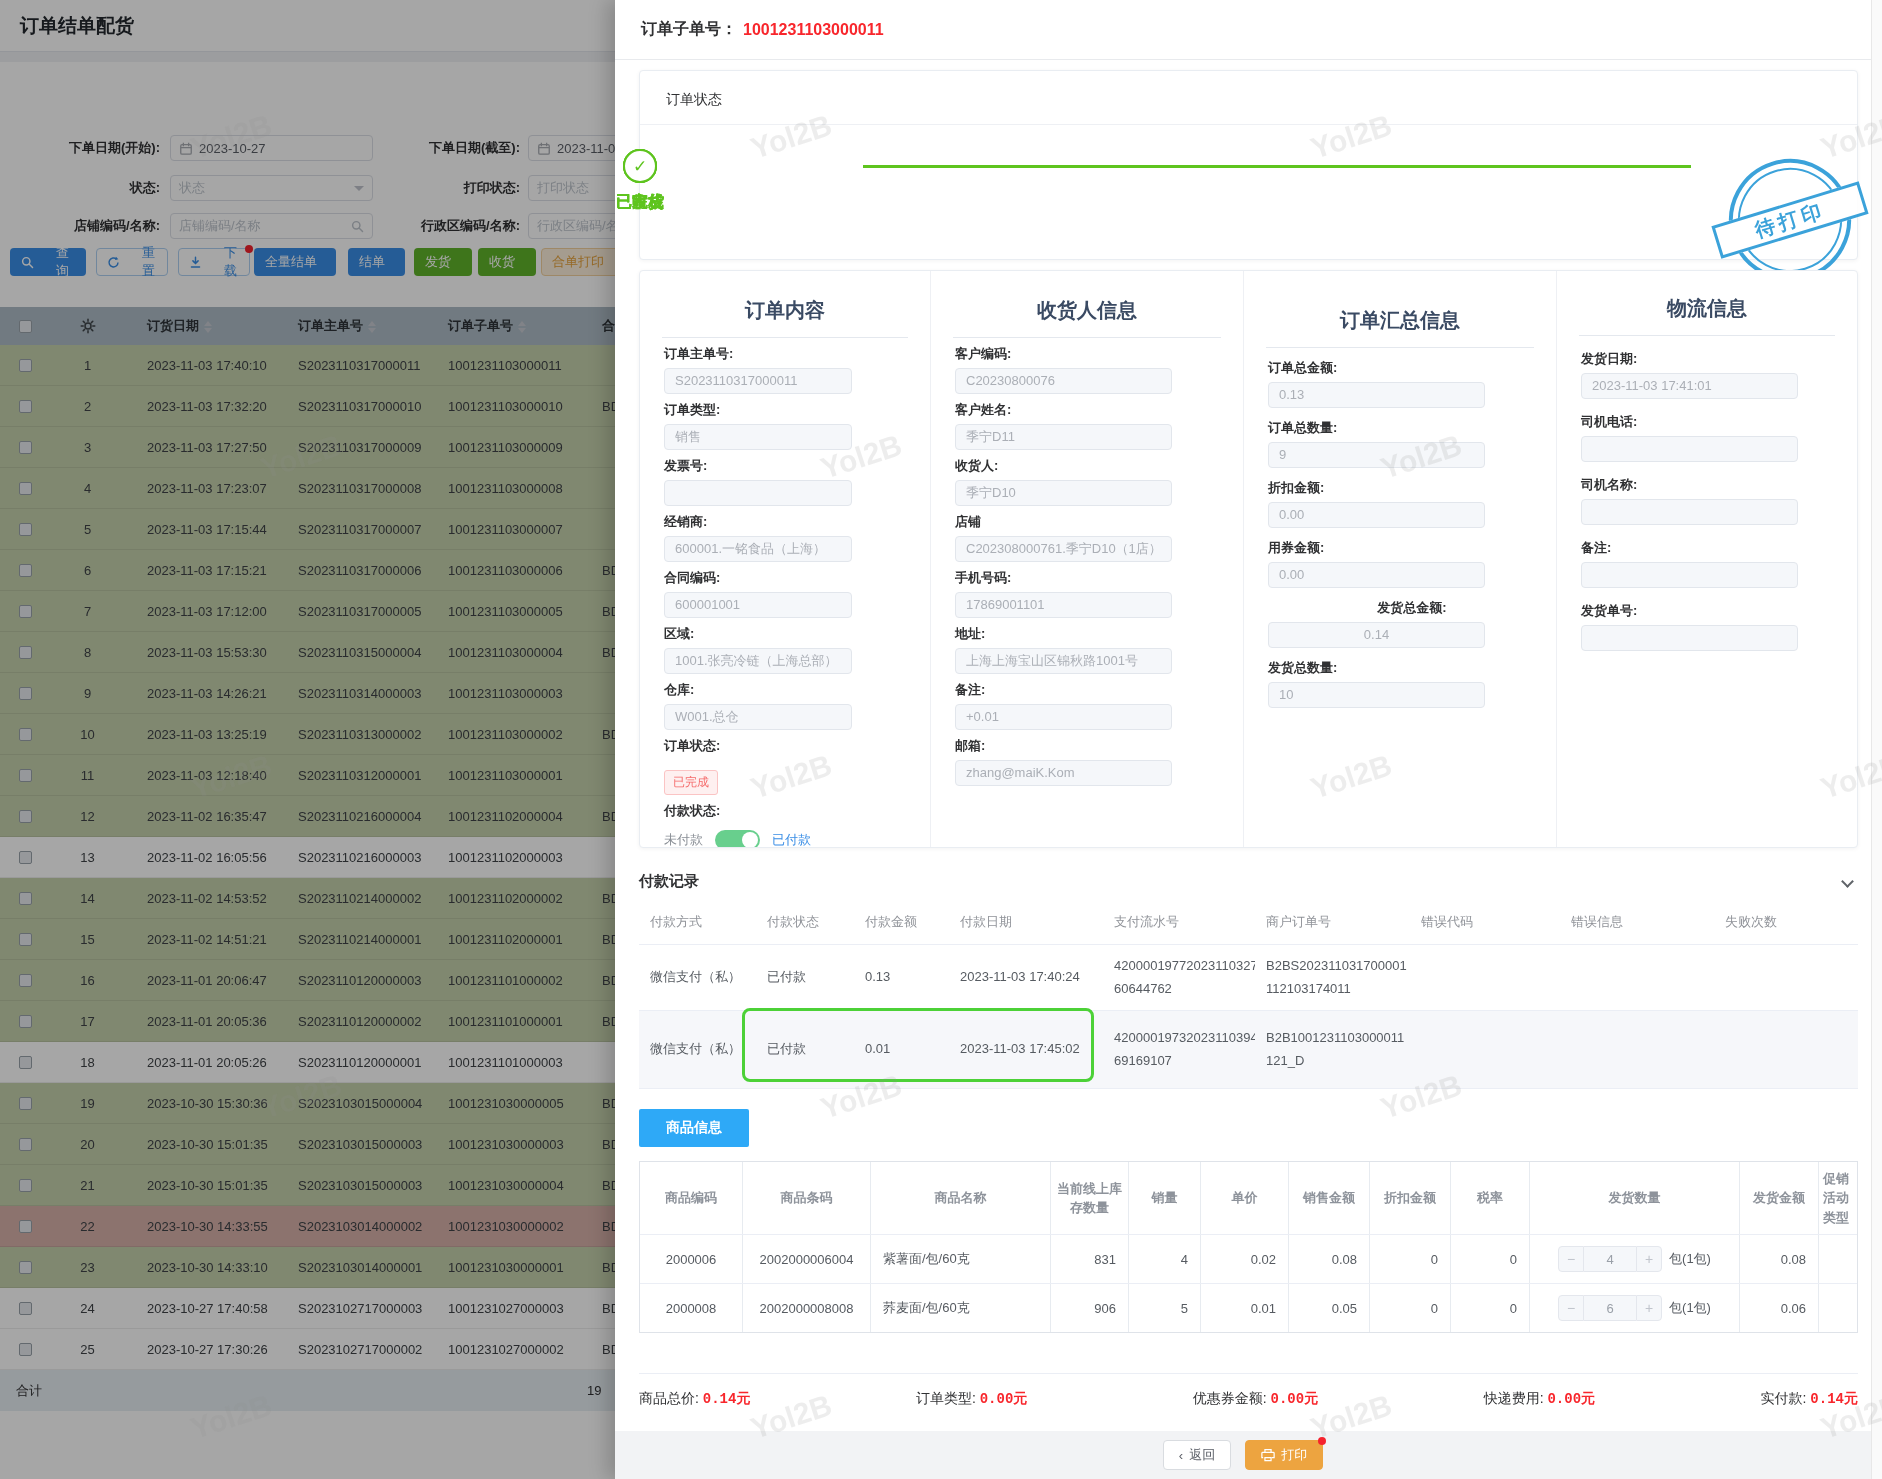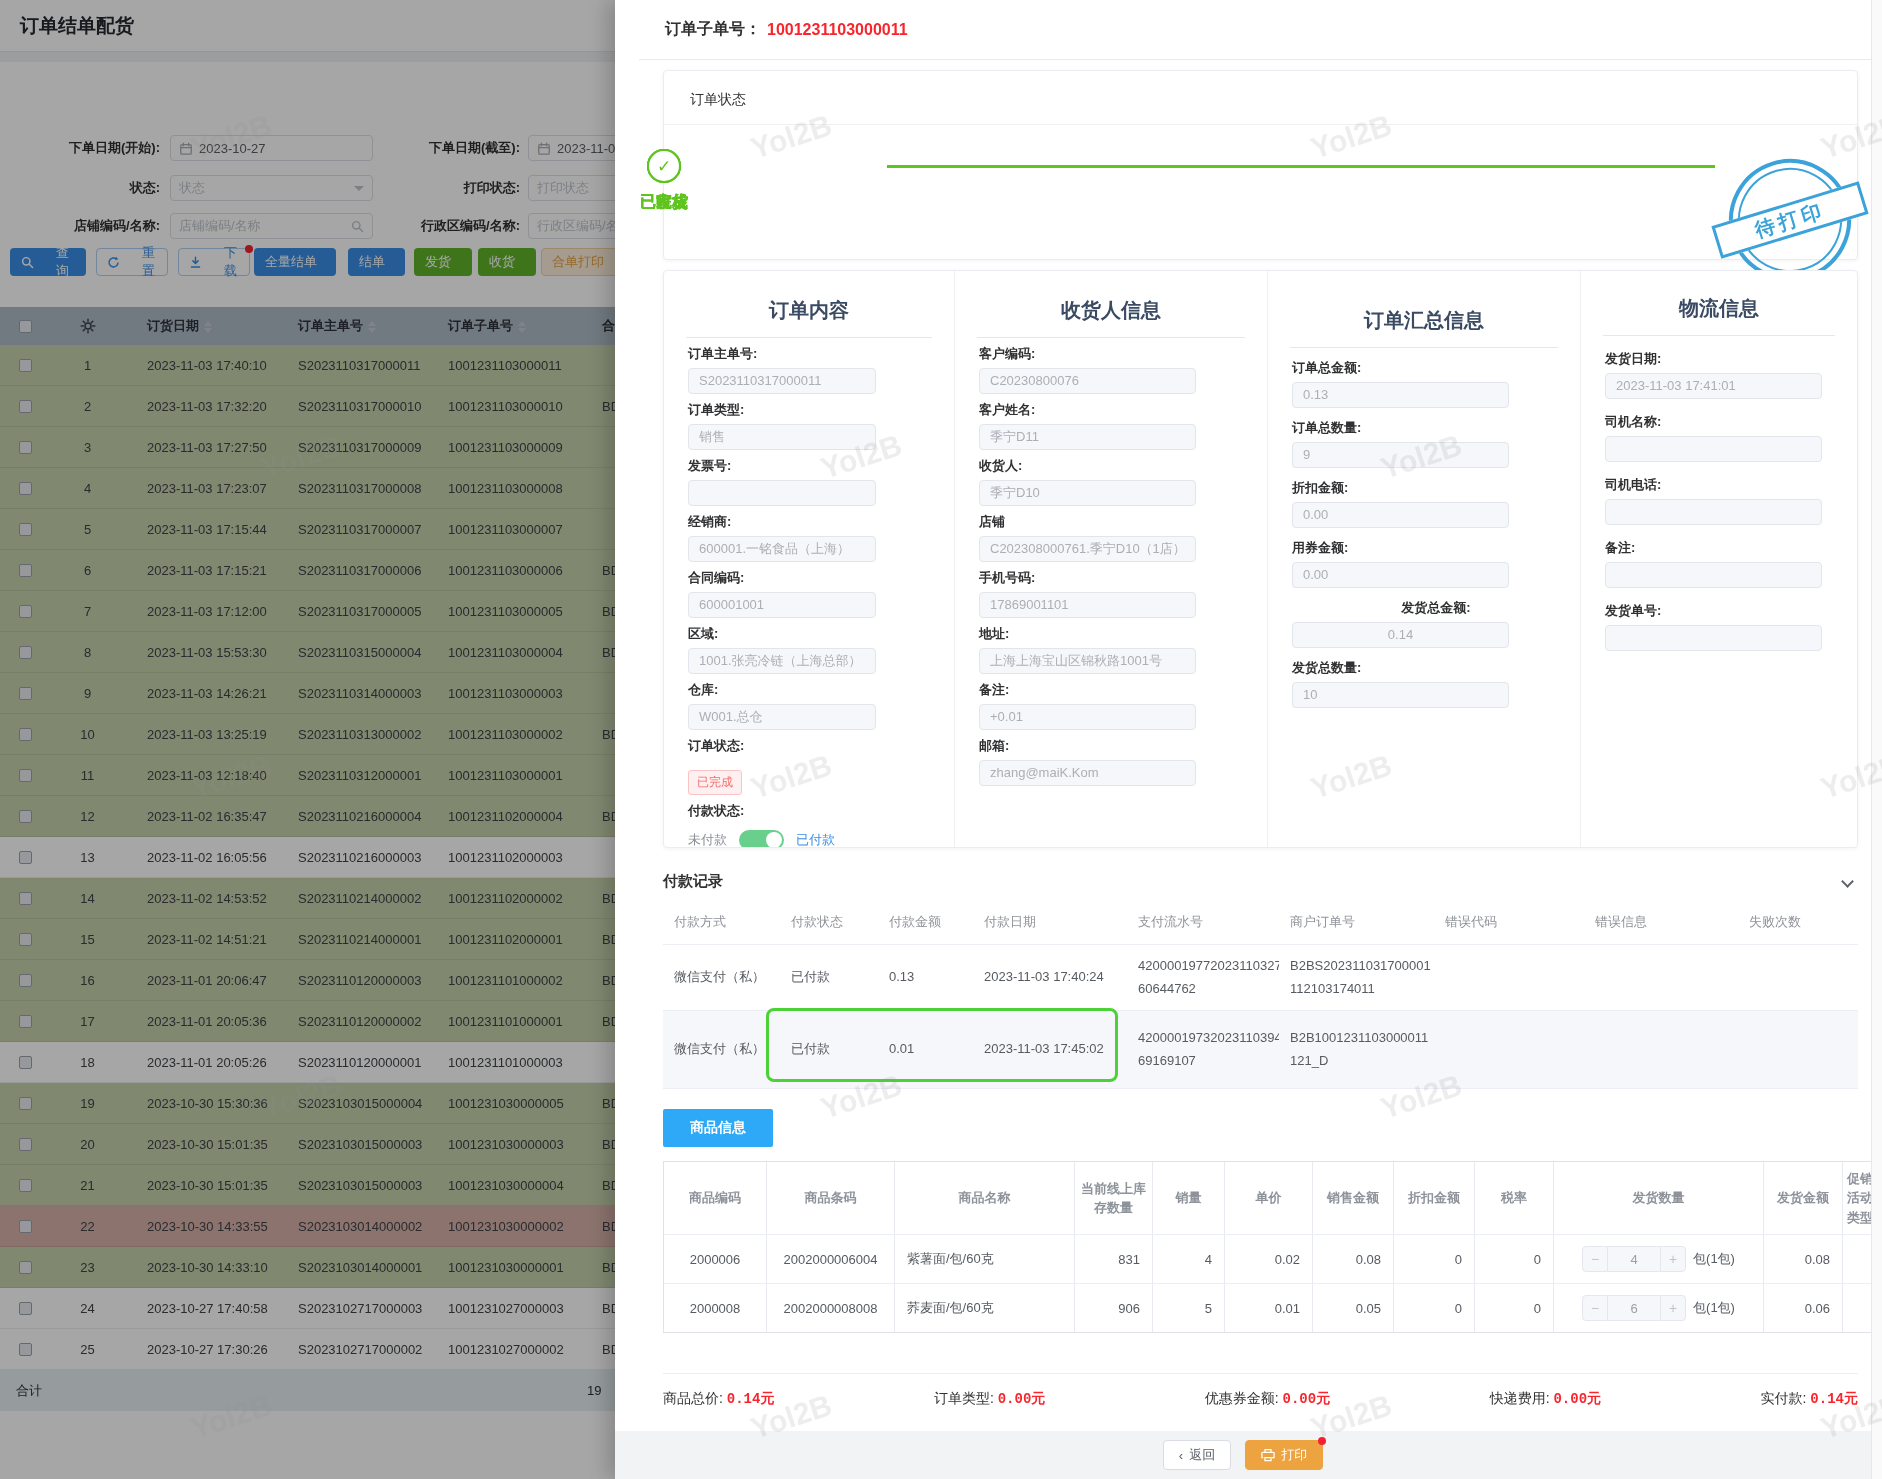--- a/index.html
+++ b/index.html
@@ -39,21 +39,21 @@
   .c-main{width:150px;padding-left:8px;}
   .c-sub{width:150px;padding-left:8px;}
   .c-merge{width:56px;padding-left:12px;}
   .cb{width:13px;height:13px;border:1px solid #99a1aa;background:#e7eaee;border-radius:2px;display:inline-block;}
   .sort{display:inline-flex;flex-direction:column;gap:2px;margin-left:5px;vertical-align:middle;}
   .sort i{width:0;height:0;border-left:4px solid transparent;border-right:4px solid transparent;display:block;}
   .sort .up{border-bottom:5px solid #c6cad1;} .sort .dn{border-top:5px solid #c6cad1;}
   .mask{position:absolute;left:0;top:0;width:615px;height:1479px;background:rgba(0,0,0,.35);z-index:50;}
   
   .drawer{position:absolute;left:615px;top:0;width:1267px;height:1479px;background:#fff;z-index:60;
-          box-shadow:-8px 0 18px rgba(0,0,0,.18);padding-left:24px;}
+          box-shadow:-8px 0 18px rgba(0,0,0,.18);}
   .d-scroll{position:absolute;right:0;top:0;width:11px;height:100%;background:#fafafa;border-left:1px solid #e8e8e8;}
   .d-header{height:60px;display:flex;align-items:center;padding:0 26px;font-size:16px;font-weight:bold;color:#303133;
             border-bottom:1px solid #e8eaed;}
   .d-header .red{color:#f8262c;margin-left:6px;}
   .card{border:1px solid #e9edf2;border-radius:4px;box-shadow:0 1px 4px rgba(0,0,0,.05);margin:10px 24px 0;position:relative;background:#fff;}
   .status-card{height:190px;}
   .status-title{padding:20px 26px 15px;font-size:14px;color:#303133;border-bottom:1px solid #eef0f4;}
   .steps{position:relative;height:120px;}
   .step-line{position:absolute;left:223px;width:828px;top:40px;height:3px;background:#5ec41e;}
   .step{position:absolute;top:24px;width:120px;margin-left:-60px;display:flex;flex-direction:column;align-items:center;}
@@ -650,25 +650,25 @@
             <div class="fbox">10</div>
           </div>
       </div>
       <div class="info-col w-wide">
         <div class="sec-title" style="margin-top:24px;">物流信息</div>
         <div class="field" style="margin-top:14px;">
             <span class="flab">发货日期:</span>
             <div class="fbox">2023-11-03 17:41:01</div>
           </div>
           <div class="field" style="margin-top:14px;">
+            <span class="flab">司机电话:</span>
+            <div class="fbox"></div>
+          </div>
+          <div class="field" style="margin-top:14px;">
             <span class="flab">司机名称:</span>
-            <div class="fbox"></div>
-          </div>
-          <div class="field" style="margin-top:14px;">
-            <span class="flab">司机电话:</span>
             <div class="fbox"></div>
           </div>
           <div class="field" style="margin-top:14px;">
             <span class="flab">备注:</span>
             <div class="fbox"></div>
           </div>
           <div class="field" style="margin-top:14px;">
             <span class="flab">发货单号:</span>
             <div class="fbox"></div>
           </div>

